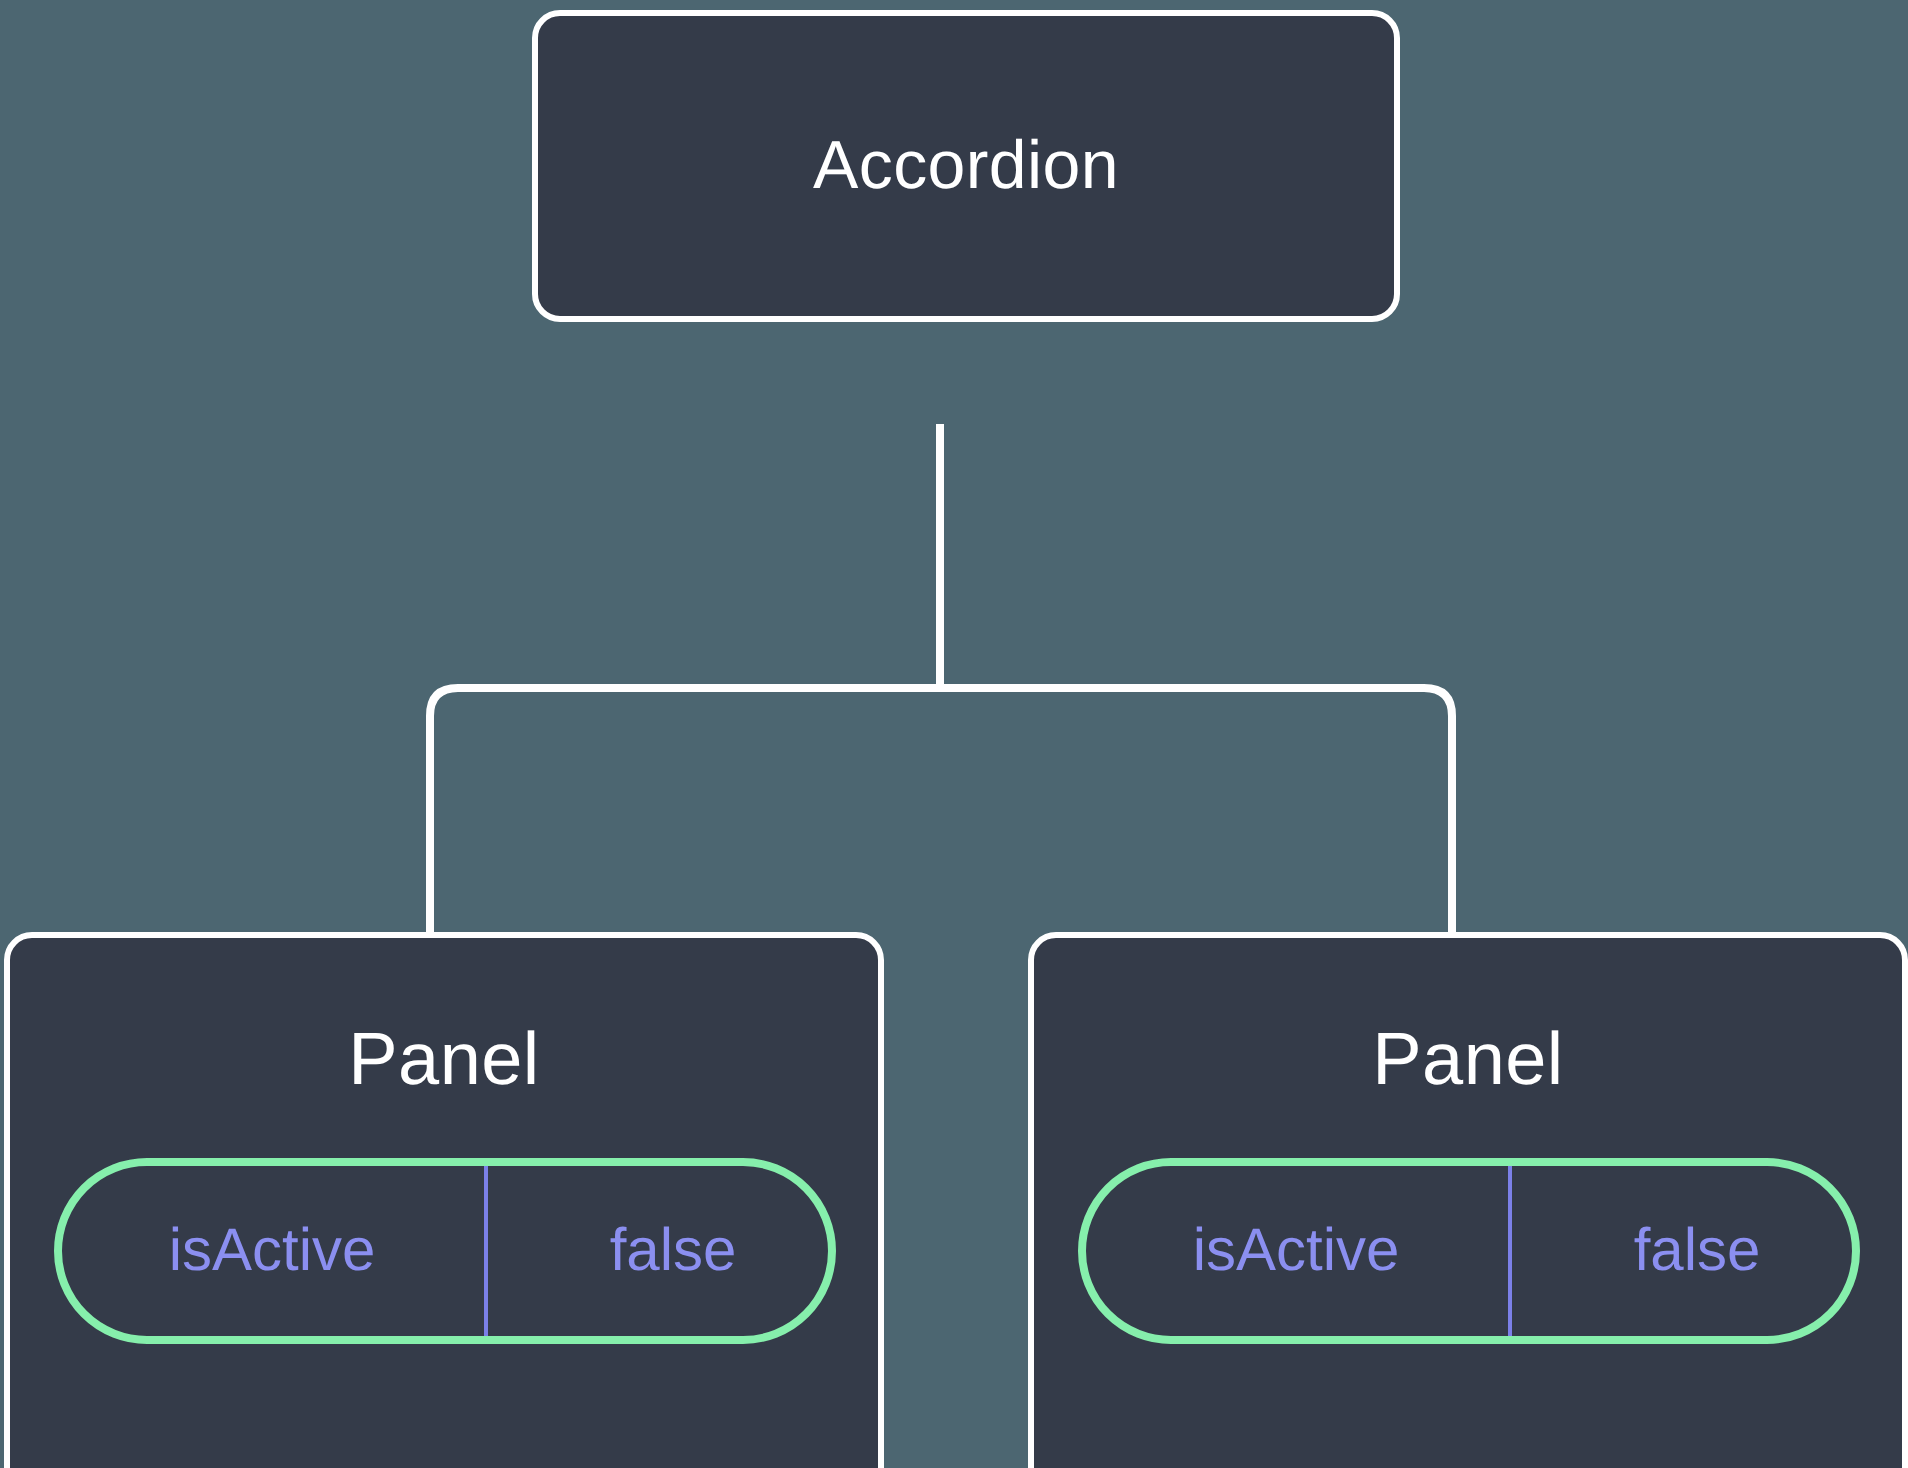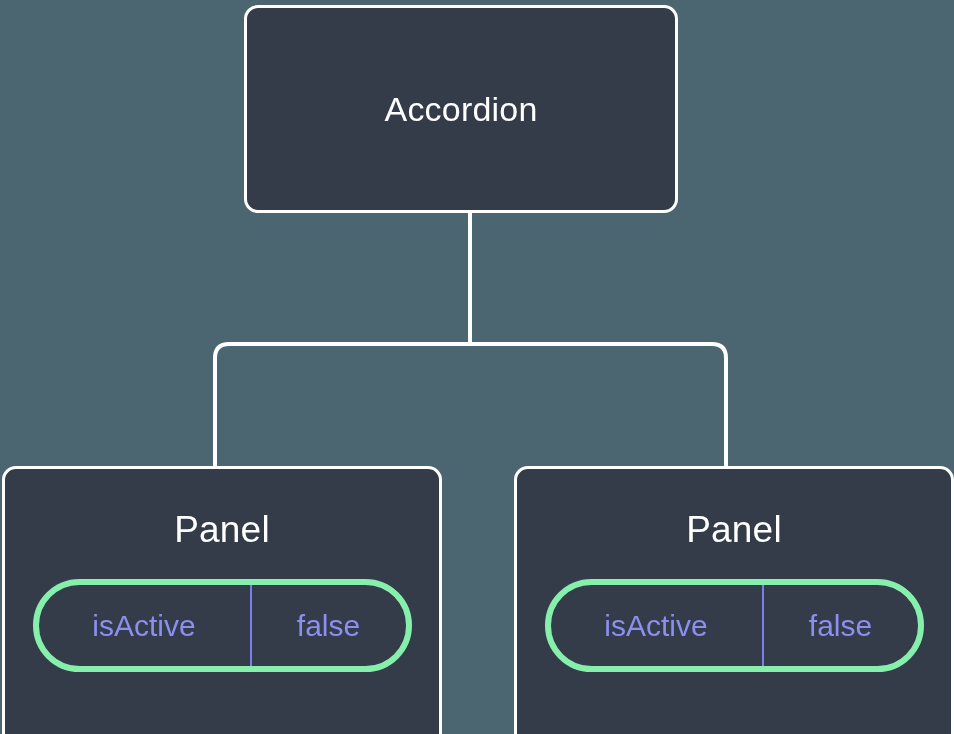--- a/index.html
+++ b/index.html
@@ -37,24 +37,24 @@
     box-sizing: border-box;
     background: #343b49;
     border: 3px solid #ffffff;
     border-radius: 14px;
     display: flex;
     flex-direction: column;
     align-items: center;
   }
 
   .node-root {
-    left: 244px;
+    left: 266px;
     top: 5px;
     width: 434px;
-    height: 208px;
+    height: 156px;
     justify-content: center;
   }
 
   .node-child {
     top: 466px;
     width: 440px;
     height: 290px;
     justify-content: flex-start;
     padding-top: 42px;
   }
@@ -73,21 +73,21 @@
 
   .node-root .node-title {
     font-size: 34px;
   }
 
   
   .prop-pill {
     margin-top: 31px;
     height: 93px;
     box-sizing: border-box;
-    border: 6px solid #86efac;
+    border: 4px solid #86efac;
     border-radius: 48px;
     display: flex;
     align-items: stretch;
     overflow: hidden;
   }
 
   .prop-key,
   .prop-val {
     display: flex;
     align-items: center;
@@ -98,20 +98,21 @@
     white-space: nowrap;
   }
 
   .prop-key {
     width: 211px;
   }
 
   .prop-val {
     width: 154px;
     border-left: 2px solid #7b80e8;
+    padding-left: 16px;
   }
 </style>
 </head>
 <body>
 
 <div id="canvas">
 
   <svg id="connectors" viewBox="0 0 954 734" width="954" height="734" aria-hidden="true">
 
     <path d="M 470 212 L 470 344" fill="none" stroke="#ffffff" stroke-width="4" stroke-linecap="butt"></path>

